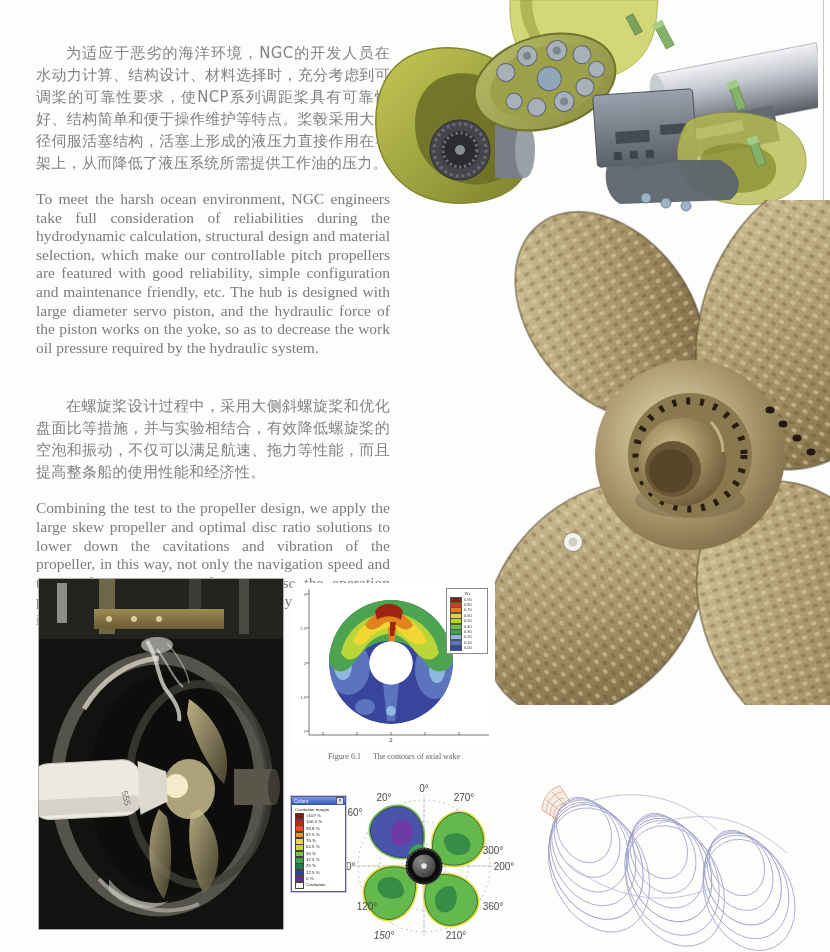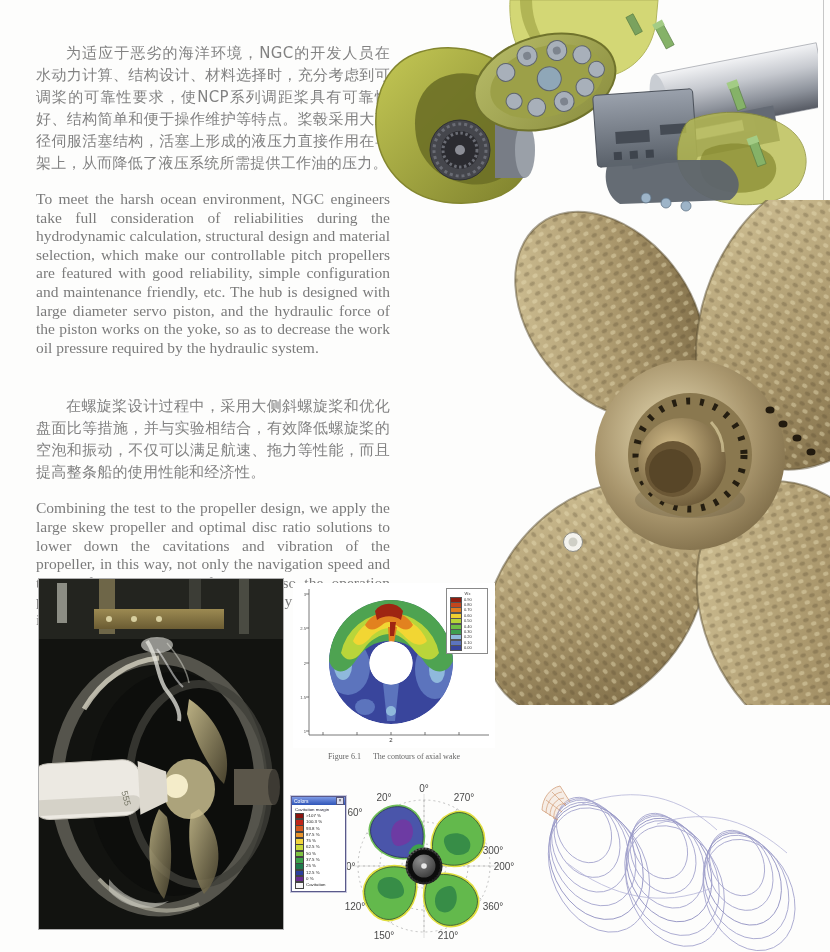--- a/index.html
+++ b/index.html
@@ -469,24 +469,24 @@
           <circle r="2.8" fill="#e8e8e8"></circle>
         </g>
       </g>
     </svg>
 
     
     <div class="pa" style="left:138px;top:8px;">0°</div>
     <div class="pa" style="left:98px;top:17px;">20°</div>
     <div class="pa" style="left:69px;top:32px;">60°</div>
     <div class="pa" style="left:62px;top:86px;">90°</div>
-    <div class="pa" style="left:69px;top:126px;">120°</div>
-    <div class="pa" style="left:98px;top:155px;">150°</div>
+    <div class="pa" style="left:81px;top:126px;">120°</div>
+    <div class="pa" style="left:98px;top:155px;font-style:italic;">150°</div>
     <div class="pa" style="left:138px;top:164px;margin-top:16px;">180°</div>
-    <div class="pa" style="left:162px;top:155px;">210°</div>
+    <div class="pa" style="left:170px;top:155px;">210°</div>
     <div class="pa" style="left:207px;top:126px;">360°</div>
     <div class="pa" style="left:218px;top:86px;">200°</div>
     <div class="pa" style="left:207px;top:46px;margin-top:24px;">300°</div>
     <div class="pa" style="left:178px;top:17px;">270°</div>
 
     
     <div class="polar-legend">
       <div class="pl-titlebar">
         <span class="pl-title">Colors</span>
         <span class="pl-close">×</span>

